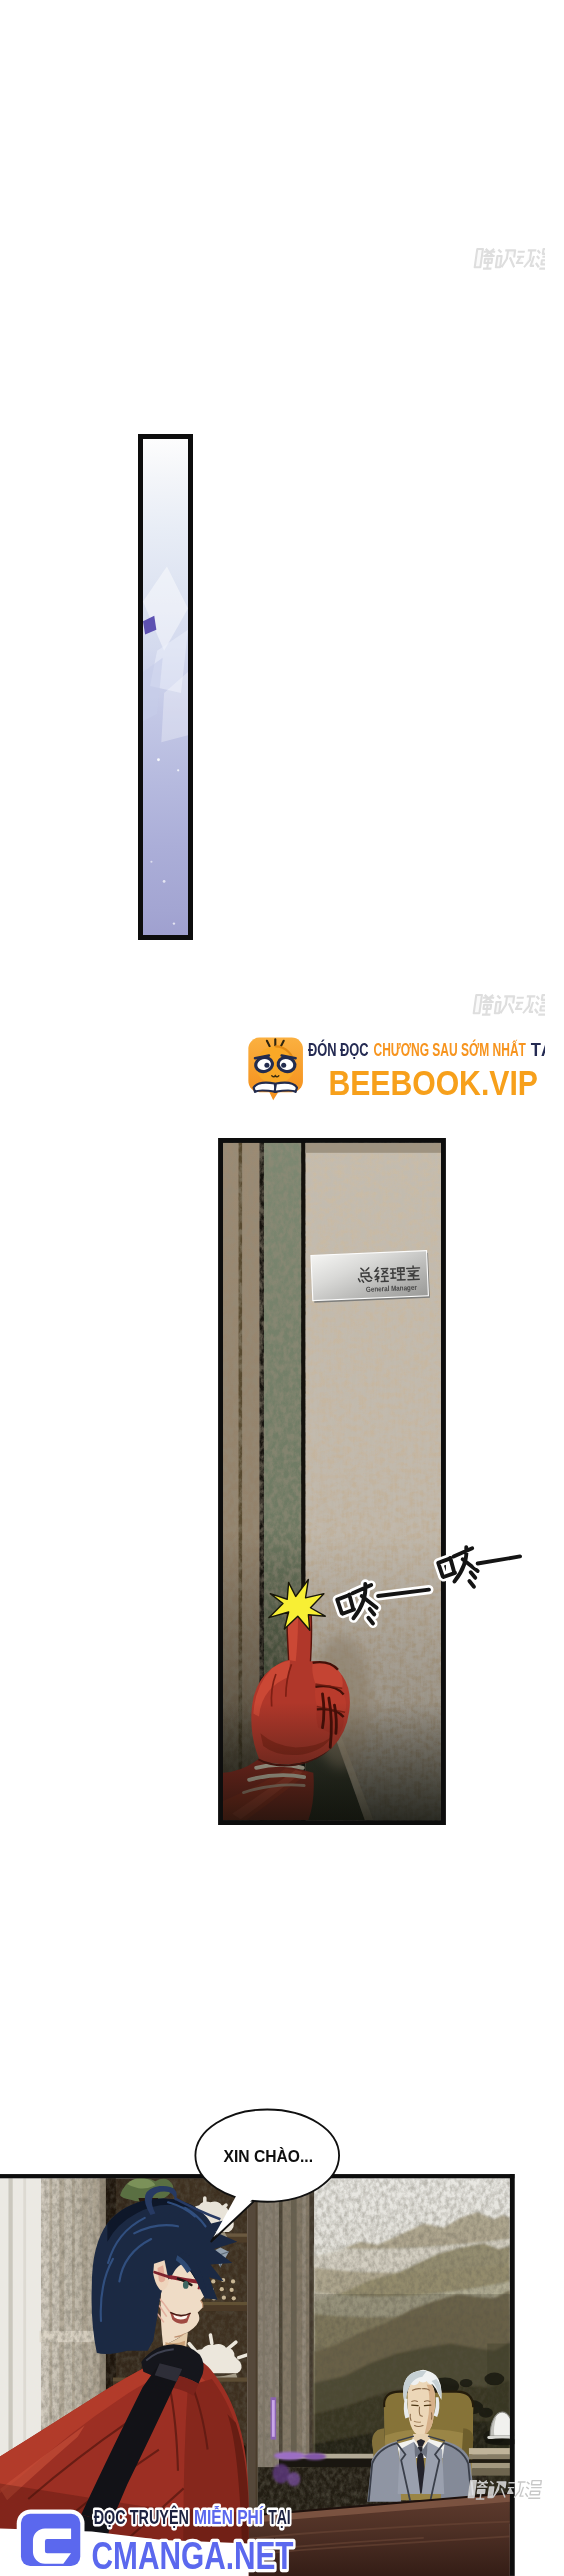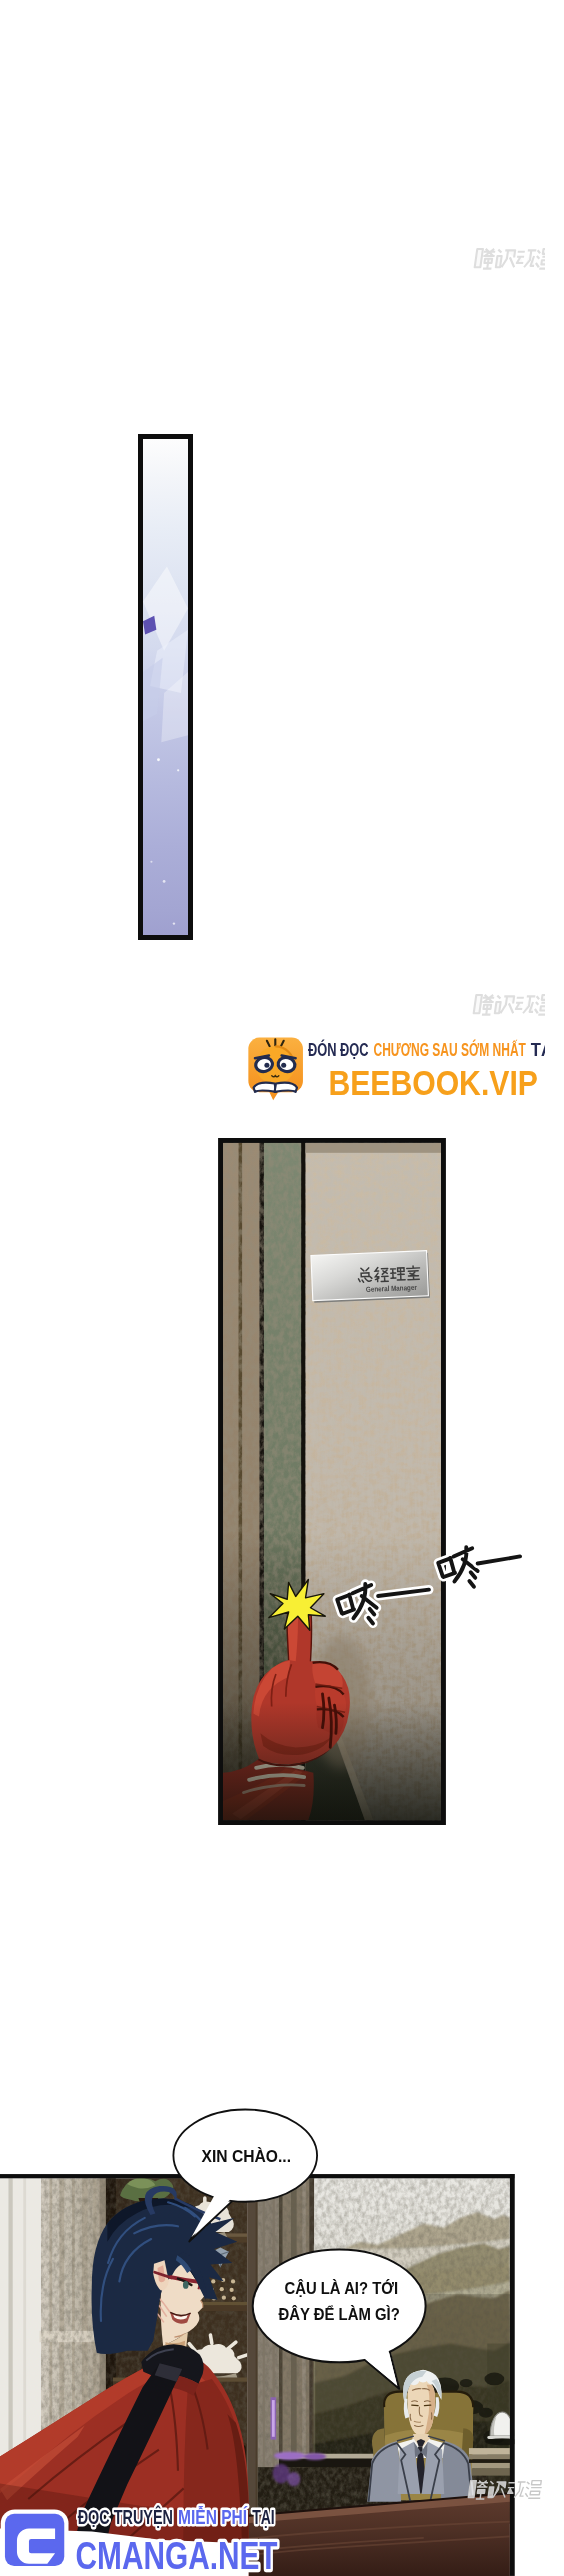--- a/index.html
+++ b/index.html
@@ -617,44 +617,32 @@
     <path d="M0,5 h9 M0,12 h9 M4,12 l-3,8 h8 M13,4 h11 M17,4 v13 l-6,9 M22,11 l-3,13 h5"></path>
    </g>
    <g transform="translate(92,2)">
     <path d="M0,4 l4,3 M0,11 l4,3 M0,20 l4,5 M7,2 h13 v6 h-13 z M7,12 h15 M7,17 h13 v5 h-13 z M5,27 h17"></path>
    </g>
   </g>
  </g>
 </svg>
 </div>
 
-<div class="abs" id="bub2" style="left:166px;top:2106px;width:162px;height:145px;">
+<div class="abs" id="bub2" style="left:188px;top:2106px;width:162px;height:145px;">
 <svg width="162" height="145" viewBox="0 0 230 205">
  <path d="M72,128 L33,192 L104,125 Z" fill="#ffffff"></path>
  <path d="M72,130 L33,192 L103,126" fill="none" stroke="#101010" stroke-width="2.6" stroke-linejoin="round"></path>
  <ellipse cx="112.5" cy="70" rx="102" ry="65.5" fill="#ffffff" stroke="#101010" stroke-width="2.6"></ellipse>
  <path d="M70,124 L36,186 L102,122 Z" fill="#ffffff" stroke="none"></path>
  <text x="114" y="79" font-family="Liberation Sans, sans-serif" font-size="23" font-weight="bold" fill="#0f0f0f" text-anchor="middle" textLength="127" lengthAdjust="spacingAndGlyphs">XIN CHÀO...</text>
 </svg>
 </div>
 
-<div class="abs" id="bub3" style="left:246px;top:2244px;width:187px;height:152px;">
-<svg width="187" height="152" viewBox="0 0 265 215">
- <path d="M165,160 L217,205 L204,148 Z" fill="#ffffff"></path>
- <path d="M166,162 L217,205 L203,149" fill="none" stroke="#101010" stroke-width="2.8" stroke-linejoin="round"></path>
- <ellipse cx="132" cy="87.5" rx="122.5" ry="80" fill="#ffffff" stroke="#101010" stroke-width="2.8"></ellipse>
- <path d="M163,158 L214,200 L201,147 Z" fill="#ffffff" stroke="none"></path>
- <g font-family="Liberation Sans, sans-serif" font-weight="bold" fill="#0f0f0f" text-anchor="middle">
-  <text x="135" y="71" font-size="24" textLength="161" lengthAdjust="spacingAndGlyphs">CẬU LÀ AI? TỚI</text>
-  <text x="132" y="107" font-size="24" textLength="172" lengthAdjust="spacingAndGlyphs">ĐÂY ĐỂ LÀM GÌ?</text>
- </g>
-</svg>
-</div>
-
-<div class="abs" id="footer" style="left:0px;top:2498px;width:339px;height:78px;">
+
+<div class="abs" id="footer" style="left:16px;top:2498px;width:339px;height:78px;">
 <svg width="339" height="78" viewBox="0 0 480 110">
 
  <rect x="1" y="16" width="96" height="86" rx="20" fill="#ffffff"></rect>
  <rect x="7" y="22" width="84" height="74" rx="13" fill="#5b68ee"></rect>
  <path d="M24,60 a17,17 0 0 1 17,-17 h37 v15 h-34 a3,3 0 0 0 -3,3 v14 a3,3 0 0 0 3,3 h34 l-11,15 h-26 a17,17 0 0 1 -17,-17 z" fill="#ffffff"></path>
 
  <g font-family="Liberation Sans, sans-serif" font-weight="bold" paint-order="stroke" stroke="#ffffff" stroke-linejoin="round">
   <text x="110" y="37" font-size="28" fill="#1c2240" stroke-width="7" textLength="135" lengthAdjust="spacingAndGlyphs">ĐỌC TRUYỆN</text>
   <text x="252" y="37" font-size="28" fill="#5b68ee" stroke-width="7" textLength="98" lengthAdjust="spacingAndGlyphs">MIỄN PHÍ</text>
   <text x="357" y="37" font-size="28" fill="#1c2240" stroke-width="7" textLength="32" lengthAdjust="spacingAndGlyphs">TẠI</text>

